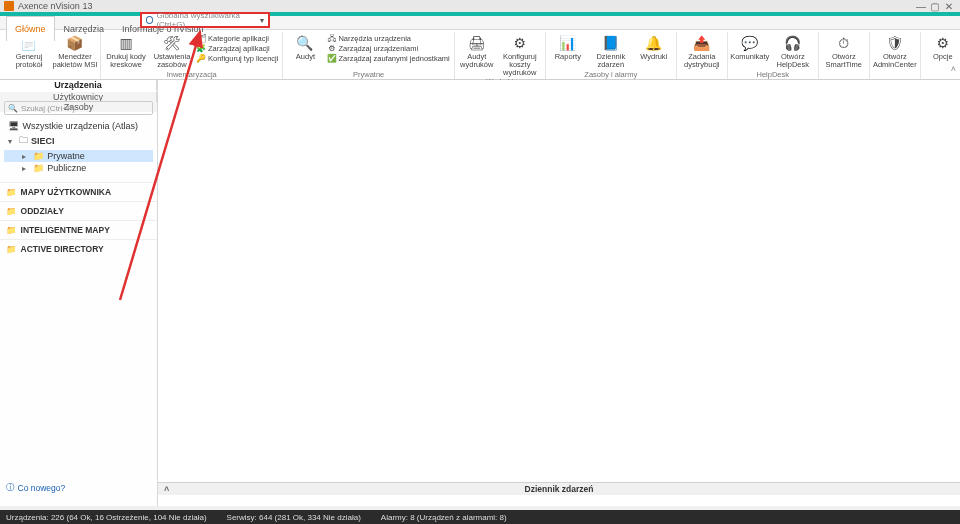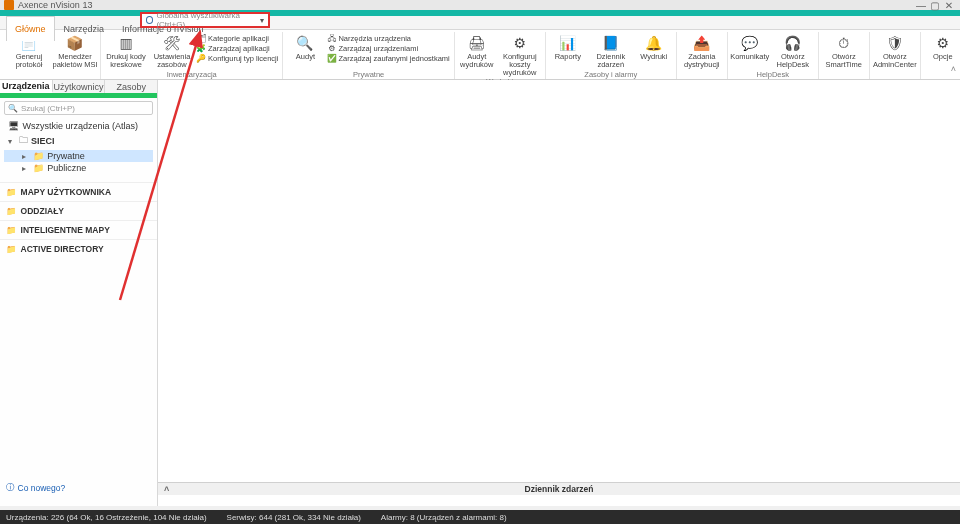--- a/index.html
+++ b/index.html
@@ -1,18 +1,18 @@
 <!DOCTYPE html>
 <html><head>
 <meta charset="utf-8">
 <style>
   * { box-sizing: border-box; margin: 0; padding: 0; font-family: "Segoe UI", Tahoma, sans-serif; }
   html, body { width: 960px; height: 524px; overflow: hidden; background: #f0f0f0; }
   
-  .titlebar { height: 16px; background: #e8e8e8; display: flex; align-items: center; padding: 0 4px; font-size: 9px; color: #555; border-bottom: 6px solid #14b8a6; }
+  .titlebar { height: 16px; background: #e8e8e8; display: flex; align-items: center; padding: 0 4px; font-size: 9px; color: #555; border-bottom: 4px solid #14b8a6; }
   .titlebar .appicon { width: 10px; height: 10px; background: #e07000; margin-right: 4px; border-radius: 1px; }
   .titlebar .spacer { flex: 1; }
   .titlebar .winbtn { width: 14px; text-align: center; font-size: 10px; color: #666; }
   
   .menurow { height: 14px; background: #f5f5f5; display: flex; align-items: stretch; padding-left: 6px; font-size: 9px; border-bottom: 1px solid #d8d8d8; position: relative; }
   .menutab { padding: 12px 8px; display: flex; align-items: center; color: #555; border: 1px solid transparent; border-bottom: none; }
   .menutab.active { background: #fff; border-color: #d0d0d0; color: #e07000; }
   .searchbox { position: absolute; left: 140px; top: -4px; width: 130px; height: 16px; border: 2px solid #e03030; background: #fff; display: flex; align-items: center; padding: 0 4px; font-size: 8px; color: #888; }
   .searchbox .globe { width: 8px; height: 8px; border: 1px solid #3b6fa8; border-radius: 50%; margin-right: 3px; }
   .searchbox .caret { margin-left: auto; font-size: 8px; color: #555; }
@@ -25,21 +25,21 @@
   .rbtn.wide { width: 46px; }
   .rbtn .ricon { width: 18px; height: 18px; margin-bottom: 1px; display: flex; align-items: center; justify-content: center; font-size: 14px; }
   .rgroup .glabel { font-size: 7.5px; color: #777; height: 10px; display: flex; align-items: center; }
   .smallrows { display: flex; flex-direction: column; justify-content: flex-start; padding: 2px 2px 0 2px; gap: 1px; }
   .srow { font-size: 7.5px; color: #444; display: flex; align-items: center; gap: 2px; white-space: nowrap; }
   .srow .sicon { width: 9px; height: 9px; display: inline-flex; align-items: center; justify-content: center; font-size: 8px; }
   .collapse-caret { position:absolute; right:4px; top:64px; font-size:9px; color:#888; }
   
   .body { position: absolute; top: 80px; bottom: 18px; left: 0; right: 0; display: flex; background: #fff; }
   .sidebar { width: 158px; border-right: 1px solid #d8d8d8; display: flex; flex-direction: column; background: #fefefe; font-size: 9px; color: #333; }
-  .sidetabs { display: flex; height: 18px; border-bottom: 5px solid #22c55e; }
+  .sidetabs { display: flex; height: 18px; border-bottom: 5px solid #22c55e; flex-direction: column; }
   .sidetab { flex: 1; display: flex; align-items: center; justify-content: center; font-size: 9px; color: #555; border-right: 1px solid #d8d8d8; background:#f4f4f4; }
   .sidetab.active { background: #fff; font-weight: 600; color: #222; border-bottom: 2px solid #fff; }
   .sidetab:last-child { border-right:none;}
   .sidesearch { margin: 3px 4px; height: 14px; border: 1px solid #ccc; border-radius: 2px; display: flex; align-items: center; padding: 0 3px; font-size: 8px; color: #999; }
   .tree { padding: 2px 4px; font-size: 9px; }
   .tree .node { padding: 1px 0 1px 4px; display:flex; align-items:center; gap:3px; }
   .tree .node.sel { background: #cfe6ff; }
   .tree .node.child { padding-left: 18px; }
   .tree .caret { font-size:8px; color:#666; width:8px; display:inline-block;}
   .sidecats { margin-top: 6px; }

